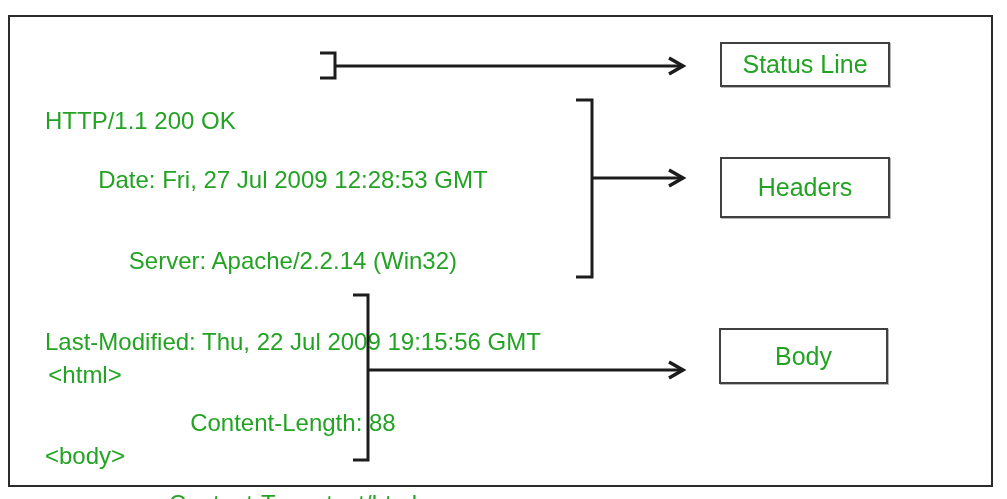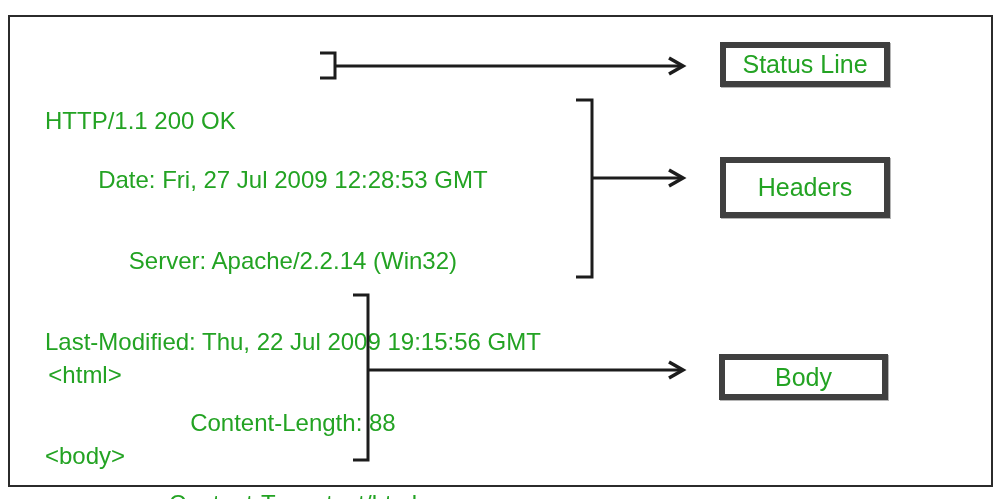--- a/index.html
+++ b/index.html
@@ -49,35 +49,35 @@
   }
   .connectors {
     position: absolute;
     left: 0;
     top: 0;
     width: 1007px;
     height: 499px;
   }
   .label-box {
     position: absolute;
-    border: 6px solid #404040;
+    border: 2px solid #404040;
     box-sizing: border-box;
     background: #ffffff;
     display: flex;
     align-items: center;
     justify-content: center;
     box-shadow: 1px 1px 0 #b5b5b5;
   }
   .label-box span {
     color: #23a323;
     font-size: 25px;
   }
   .box-status { left: 720px; top: 42px;  width: 170px; height: 45px; }
   .box-headers{ left: 720px; top: 157px; width: 170px; height: 61px; }
-  .box-body   { left: 719px; top: 354px; width: 169px; height: 46px; align-items: center; }
+  .box-body   { left: 719px; top: 328px; width: 169px; height: 56px; align-items: center; }
 </style>
 </head>
 <body>
 
 <div class="canvas">
 
   <div class="frame"></div>
 
   <div class="status-text green-text">
     <div>HTTP/1.1 200 OK</div>

